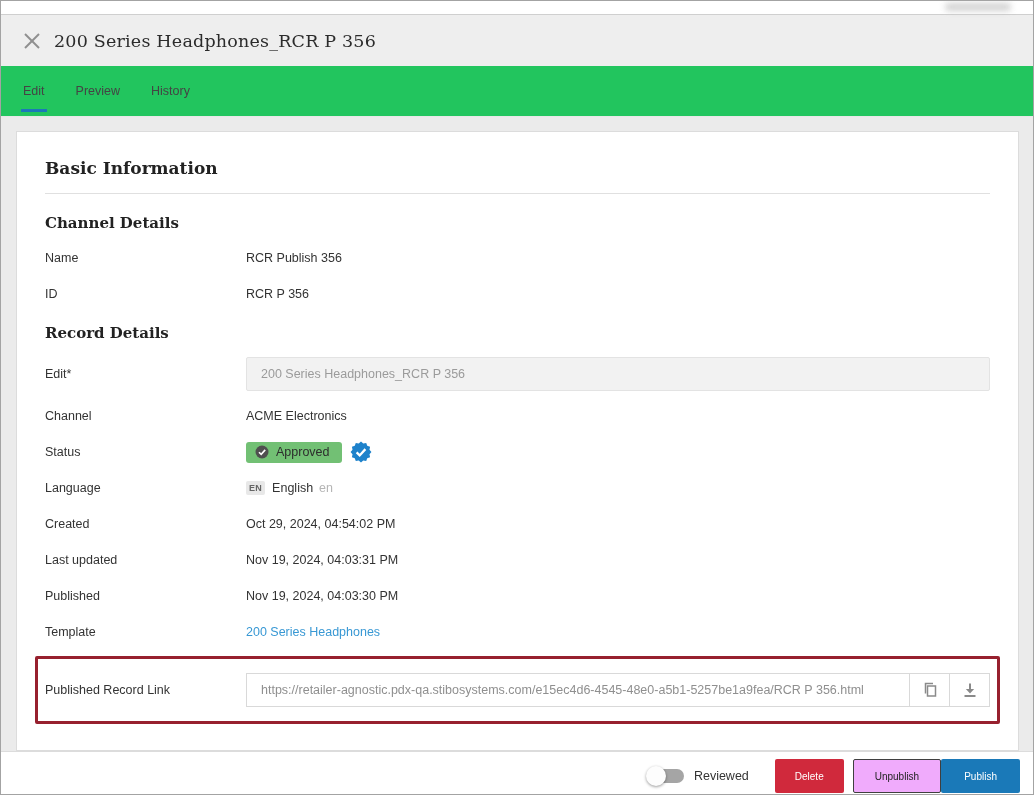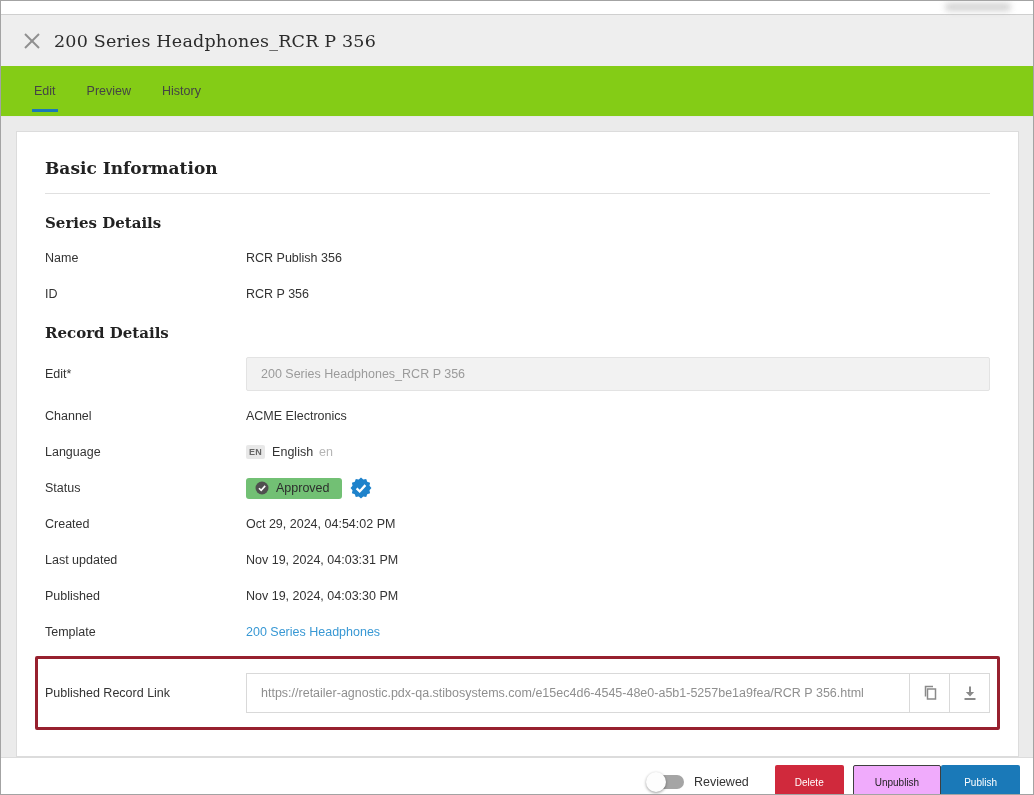--- a/index.html
+++ b/index.html
@@ -15,22 +15,22 @@
             background:#c7c7c7; border-radius:4px; filter:blur(3px); opacity:.8; }
 
   
   .title-bar { height:51px; background:#eeeeee; display:flex; align-items:center;
                padding-left:22px; flex:none; }
   .close-btn { width:18px; height:18px; cursor:pointer; flex:none; }
   .dlg-title { margin-left:13px; font-family:"DejaVu Serif","Liberation Serif",serif;
                font-size:17.5px; font-weight:500; color:#2b2b2b; letter-spacing:.2px; }
 
   
-  .tab-bar { height:51px; background:#84cc16; border-bottom:1px solid #e7e7e7;
-             display:flex; align-items:stretch; padding-left:33px; gap:31px; flex:none; }
+  .tab-bar { height:51px; background:#22c55e; border-bottom:1px solid #e7e7e7;
+             display:flex; align-items:stretch; padding-left:22px; gap:31px; flex:none; }
   .tab { display:flex; align-items:center; position:relative; font-size:12.5px; color:#444; cursor:pointer; }
   .tab.active::after { content:""; position:absolute; left:-2px; right:-2px; bottom:4px;
                        height:3px; background:var(--accent,#1a79b8); }
 
   
   .page { flex:1; background:#ebebeb; padding:14px 14px 0 15px; }
   .card { background:#fff; border:1px solid #dcdcdc; padding:26px 28px; }
 
   h1.section-title { font-family:"DejaVu Serif","Liberation Serif",serif; font-size:17px;
                      font-weight:600; color:#222; }
@@ -59,21 +59,21 @@
                   font-size:12.5px; color:#2d2d2d; cursor:default; }
   .verified-seal { margin-left:8px; width:22px; height:22px; }
 
   .link { color:var(--link,#3898d4); font-size:12.5px; text-decoration:none; cursor:pointer; }
 
   
   .annotation { border:3px solid var(--annotation,#97202e); border-radius:2px;
                 margin:6px -10px 0 -10px; padding:14px 7px; }
   .annotation .row { min-height:34px; }
 
-  .url-group { flex:1; display:flex; align-items:stretch; height:40px;
+  .url-group { flex:1; display:flex; align-items:stretch; height:34px;
                border:1px solid #d9d9d9; background:#fff; }
   .url-input { flex:1; border:none; outline:none; padding:0 14px;
                font-family:"Liberation Sans",sans-serif; font-size:12.5px; color:#8f8f8f;
                background:transparent; }
   .icon-cell { width:40px; flex:none; border-left:1px solid #d9d9d9; display:flex;
                align-items:center; justify-content:center; cursor:pointer; background:#fff; }
 
   
   .footer { height:49px; background:#fff; border-top:1px solid #dcdcdc; flex:none;
             display:flex; align-items:center; justify-content:flex-end; padding-right:13px; }
@@ -115,21 +115,21 @@
     <div class="tab">Preview</div>
     <div class="tab">History</div>
   </div>
 
   <div class="page">
     <div class="card">
 
       <h1 class="section-title">Basic Information</h1>
       <div class="divider"></div>
 
-      <h2 class="group-title gt-product">Series Details</h2>
+      <h2 class="group-title gt-product">Channel Details</h2>
       <div class="rows">
         <div class="row">
           <span class="row-label">Name</span>
           <span class="row-value">RCR Publish 356</span>
         </div>
         <div class="row">
           <span class="row-label">ID</span>
           <span class="row-value">RCR P 356</span>
         </div>
       </div>
@@ -138,45 +138,45 @@
       <div class="rows">
 
         <div class="row row-tall">
           <span class="row-label">Edit*</span>
           <input class="text-input" type="text" disabled="" value="200 Series Headphones_RCR P 356" style="">
         </div>
 
         <div class="row">
           <span class="row-label">Channel</span>
           <span class="row-value">ACME Electronics</span>
-        </div>
-
-        <div class="row">
-          <span class="row-label">Language</span>
-          <span class="row-value">
-            <span class="lang-code">EN</span>
-            <span>English</span>
-            <span class="lang-locale">en</span>
-          </span>
         </div>
 
         <div class="row">
           <span class="row-label">Status</span>
           <span class="row-value">
             <span class="status-badge">
               <svg width="14" height="14" viewBox="0 0 14 14">
                 <circle cx="7" cy="7" r="6.5" fill="#4f4f4f"></circle>
                 <polyline points="4,7.2 6.2,9.4 10.2,4.9" fill="none" stroke="#fff" stroke-width="1.6"></polyline>
               </svg>
               <span>Approved</span>
             </span>
             <svg class="verified-seal" viewBox="0 0 20 20">
               <polygon fill="#1e82cb" points="19.5,10 17.73,12.07 18.23,14.75 15.66,15.66 14.75,18.23 12.07,17.73 10,19.5 7.93,17.73 5.25,18.23 4.34,15.66 1.77,14.75 2.27,12.07 0.5,10 2.27,7.93 1.77,5.25 4.34,4.34 5.25,1.77 7.93,2.27 10,0.5 12.07,2.27 14.75,1.77 15.66,4.34 18.23,5.25 17.73,7.93"></polygon>
               <polyline points="6,10.4 8.8,13.1 14,7.4" fill="none" stroke="#fff" stroke-width="2.1"></polyline>
             </svg>
+          </span>
+        </div>
+
+        <div class="row">
+          <span class="row-label">Language</span>
+          <span class="row-value">
+            <span class="lang-code">EN</span>
+            <span>English</span>
+            <span class="lang-locale">en</span>
           </span>
         </div>
 
         <div class="row">
           <span class="row-label">Created</span>
           <span class="row-value">Oct 29, 2024, 04:54:02 PM</span>
         </div>
 
         <div class="row">
           <span class="row-label">Last updated</span>

